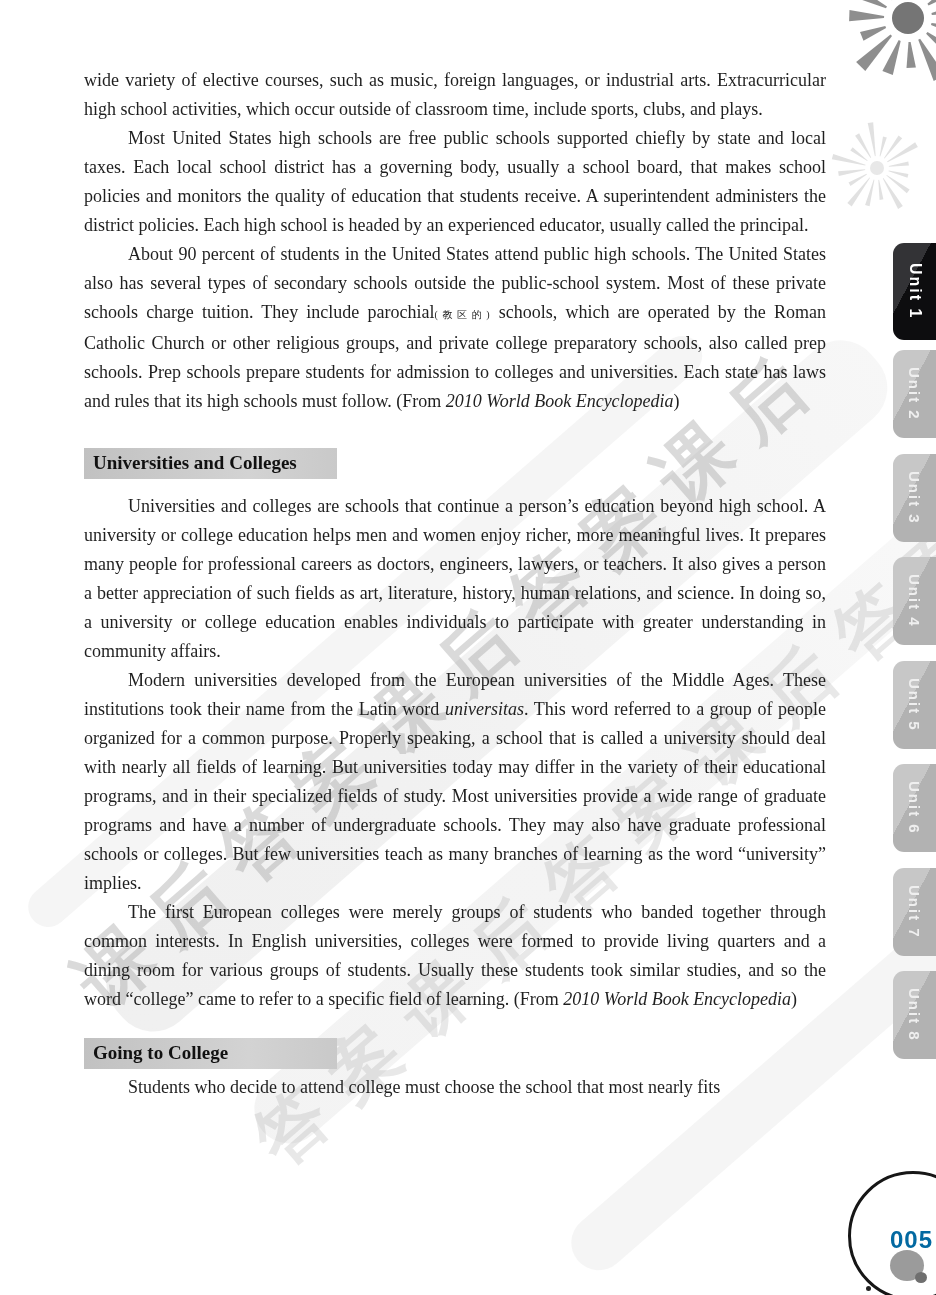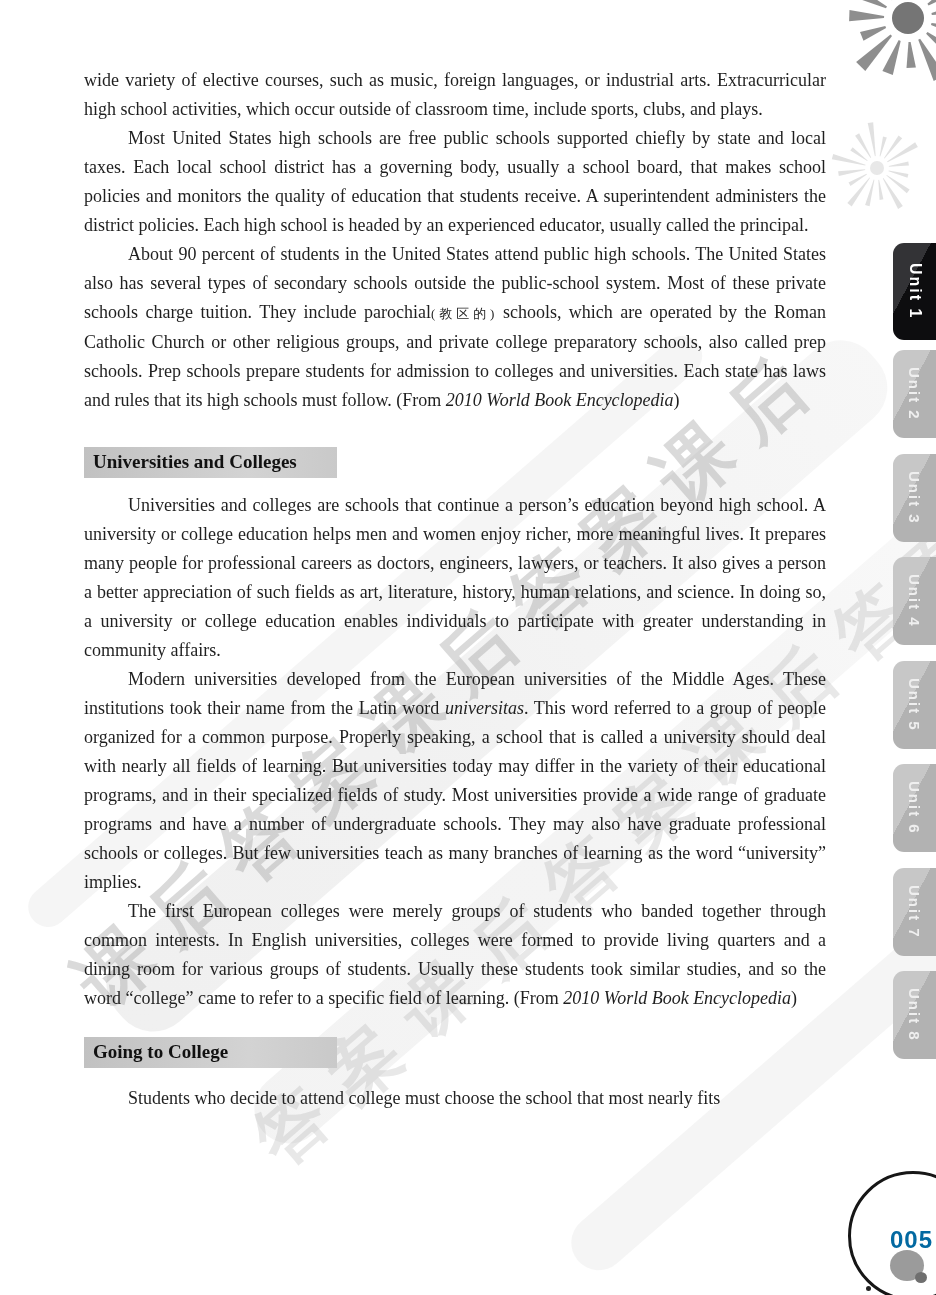--- a/index.html
+++ b/index.html
@@ -33,29 +33,29 @@
   .burst-light{left:815px;top:108px;opacity:.85;}
 
   
   .content{
     position:absolute;left:84px;top:66px;width:742px;z-index:2;
     font-size:18px;line-height:29px;color:#1f1f1f;text-align:justify;
   }
   .para{margin:0;}
   .para.indent{text-indent:44px;}
   .seg-italic{font-style:italic;}
-  .seg-cjk{font-size:13px;letter-spacing:1px;}
+  .seg-cjk{font-size:10px;letter-spacing:1px;}
   .section-heading{
     display:inline-block;min-width:235px;margin:32px 0 13px 0;
     padding:3px 9px 4px 9px;
     background:linear-gradient(90deg,#c1c1c1,#d3d3d3 65%,#c9c9c9);
     font-size:19px;font-weight:bold;color:#111;line-height:24px;
     font-family:"Liberation Serif","DejaVu Serif",serif;
   }
-  .section-heading.second{margin-top:24px;margin-bottom:16px;}
+  .section-heading.second{margin-top:24px;margin-bottom:4px;}
 
   
   .tab-rail{position:absolute;top:0;right:0;width:43px;height:100%;z-index:3;}
   .unit-tab{
     position:absolute;right:0;width:43px;border-radius:11px 0 0 11px;
     display:flex;align-items:center;justify-content:center;
     background:linear-gradient(118deg,#c7c7c7 42%,#b2b2b2 42%);
   }
   .unit-tab .unit-tab-label{
     writing-mode:vertical-rl;text-orientation:mixed;

